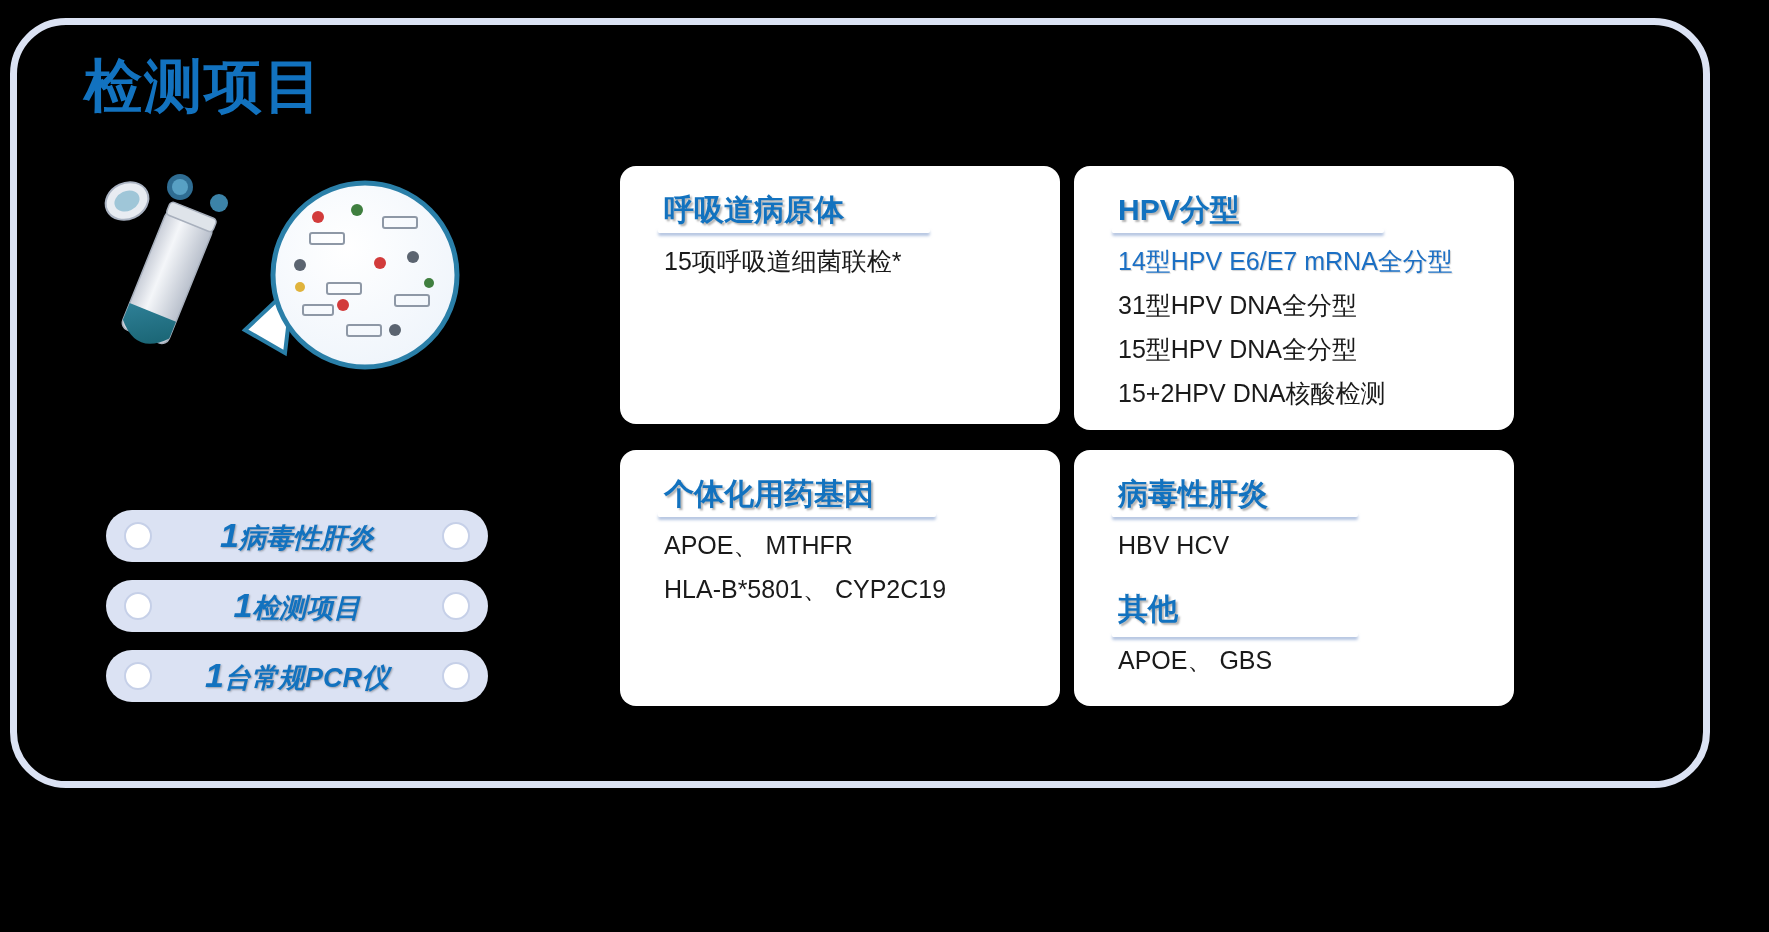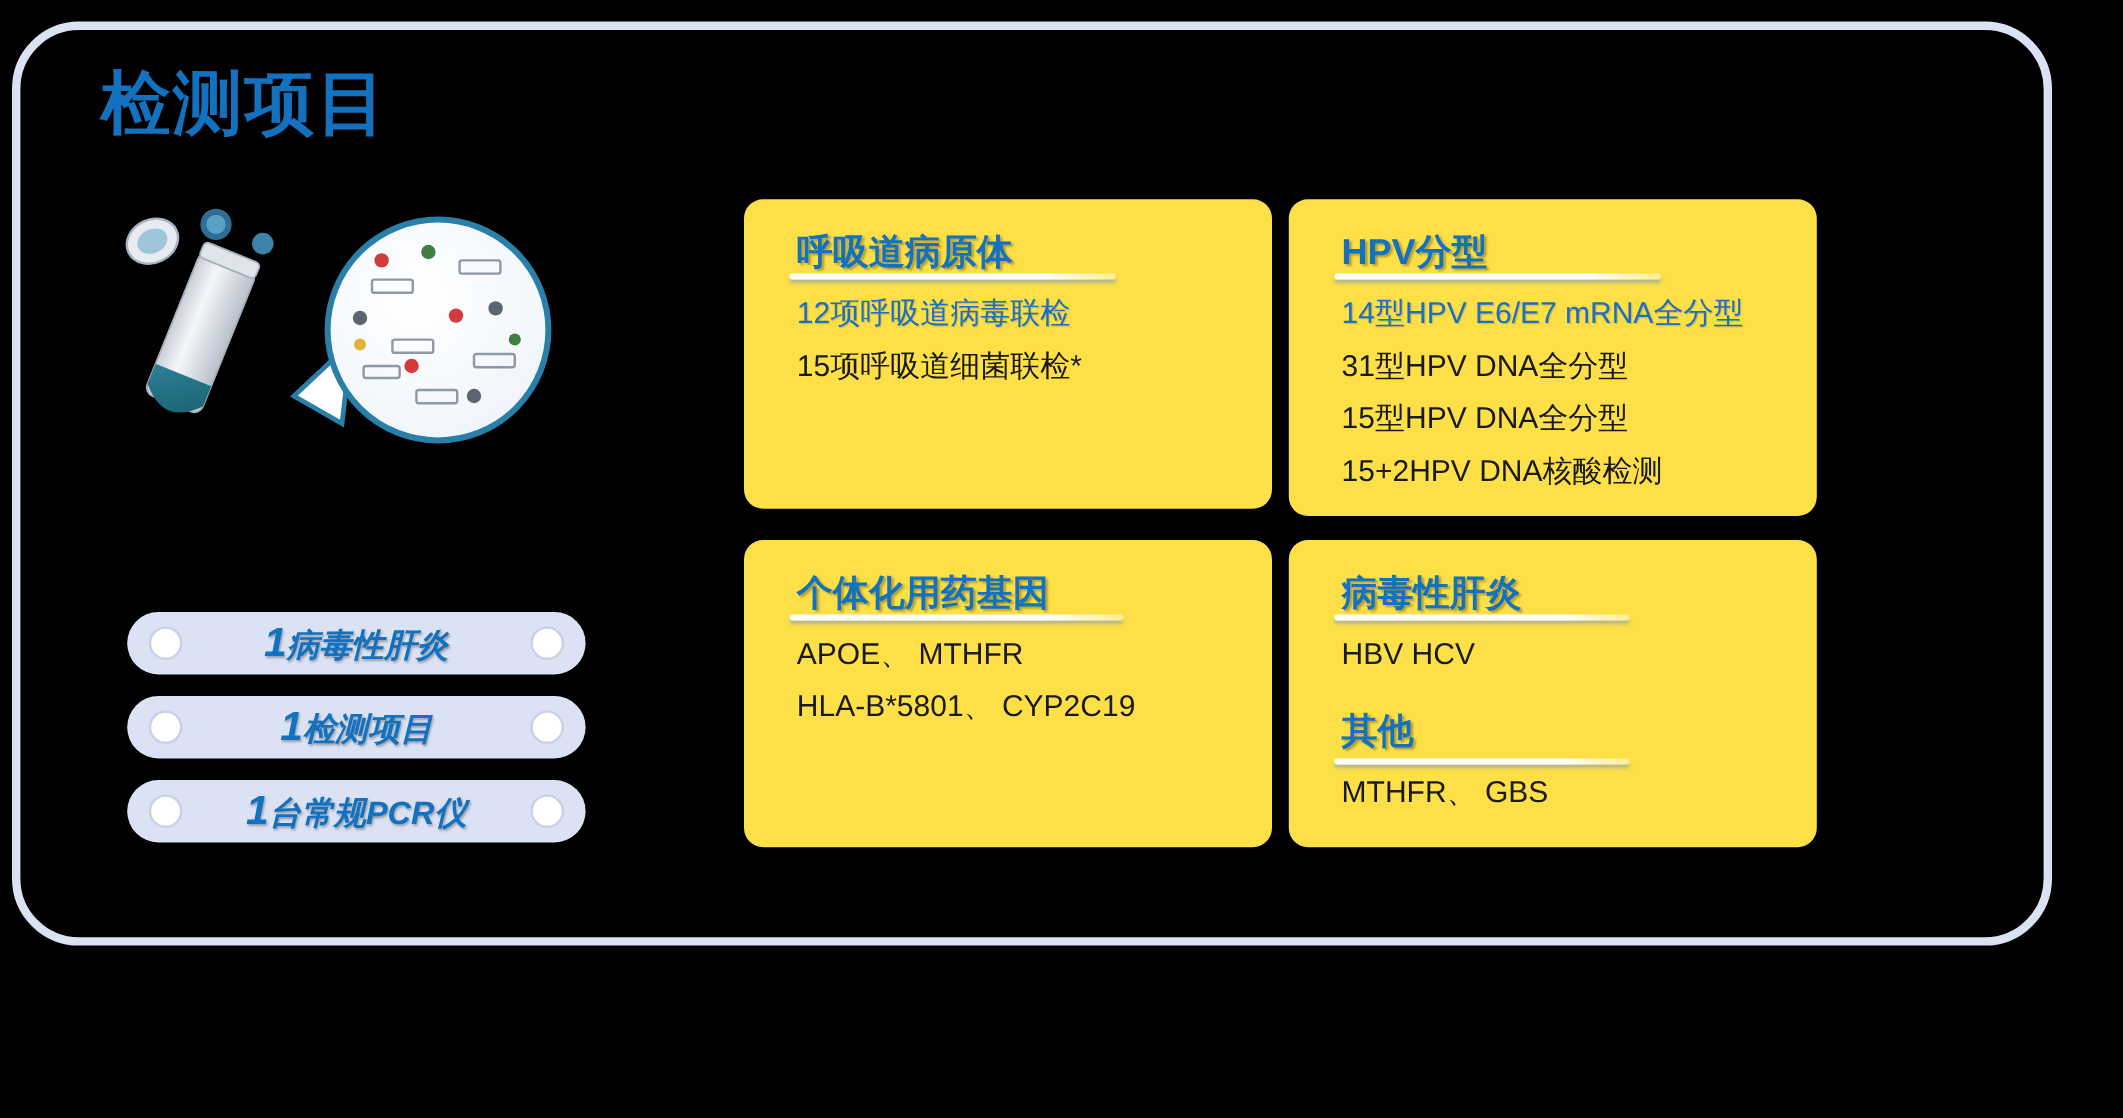--- a/index.html
+++ b/index.html
@@ -112,21 +112,21 @@
     text-shadow: 1px 1px 2px rgba(0,0,0,0.3);
     white-space: nowrap;
   }
   .feature-label .num {
     font-size: 34px;
   }
 
   
   .card {
     position: absolute;
-    background: #fde047;
+    background: #ffffff;
     border-radius: 16px;
     box-sizing: border-box;
   }
   #card-0 { left: 620px;  top: 166px; width: 440px; height: 258px; }
   #card-1 { left: 1074px; top: 166px; width: 440px; height: 264px; }
   #card-2 { left: 620px;  top: 450px; width: 440px; height: 256px; }
   #card-3 { left: 1074px; top: 450px; width: 440px; height: 256px; }
 
   .card-header {
     position: relative;
@@ -251,21 +251,20 @@
 
   <div class="feature-row" id="feature-2">
     <span class="bullet-dot"></span>
     <span class="feature-label"><span class="num">1</span><span>台常规PCR仪</span></span>
     <span class="bullet-dot"></span>
   </div>
 
   <div class="card" id="card-0">
     <div class="card-header">呼吸道病原体</div>
     <div class="header-rule" style="top:62px;width:272px;"></div>
-    <div class="card-item accent">12项呼吸道病毒联检</div>
     <div class="card-item">15项呼吸道细菌联检*</div>
   </div>
 
   <div class="card" id="card-1">
     <div class="card-header">HPV分型</div>
     <div class="header-rule" style="top:62px;width:272px;"></div>
     <div class="card-item accent">14型HPV E6/E7 mRNA全分型</div>
     <div class="card-item">31型HPV DNA全分型</div>
     <div class="card-item">15型HPV DNA全分型</div>
     <div class="card-item">15+2HPV DNA核酸检测</div>
@@ -277,16 +276,16 @@
     <div class="card-item">APOE、 MTHFR</div>
     <div class="card-item">HLA-B*5801、 CYP2C19</div>
   </div>
 
   <div class="card" id="card-3">
     <div class="card-header">病毒性肝炎</div>
     <div class="header-rule" style="top:62px;width:246px;"></div>
     <div class="card-item">HBV HCV</div>
     <div class="card-header sub">其他</div>
     <div class="header-rule" style="top:182px;width:246px;"></div>
-    <div class="card-item">MTHFR、 GBS</div>
+    <div class="card-item">APOE、 GBS</div>
   </div>
 
 </div>
 
 </body></html>

